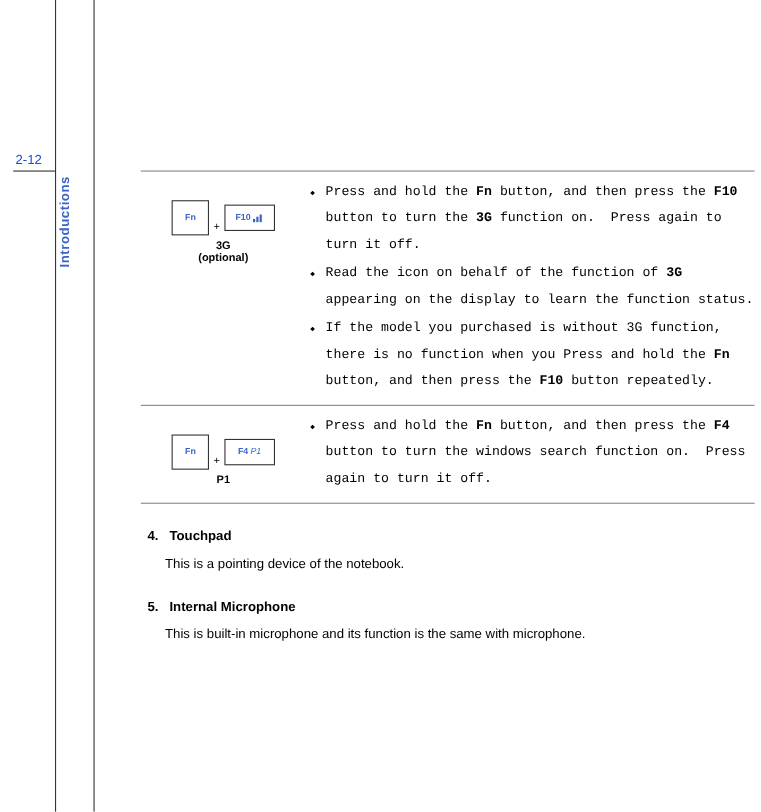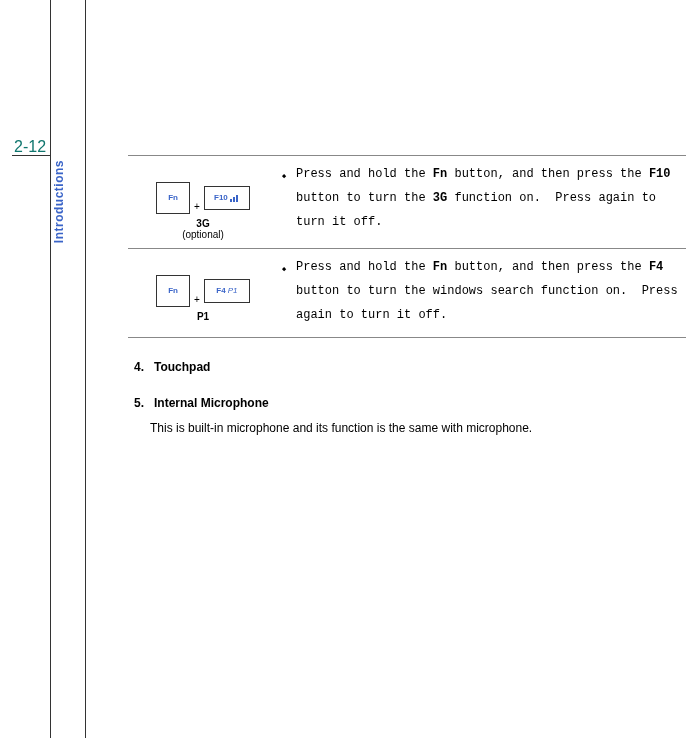--- a/index.html
+++ b/index.html
@@ -25,22 +25,22 @@
     .vline-inner {
       position: absolute;
       left: 85px; top: 0; bottom: 0;
       width: 1px;
       background: #333;
     }
     .pagenum {
       position: absolute;
       left: 14px;
       top: 138px;
-      font-size: 16px;
-      color: #0f766e;
+      font-size: 12px;
+      color: #1d4ed8;
     }
     .pagenum-rule {
       position: absolute;
       left: 12px;
       top: 155px;
       width: 38px;
       height: 1px;
       background: #333;
     }
     .sidelabel {
@@ -92,21 +92,21 @@
       justify-content: center;
       font-size: 8px;
       color: #3a64c8;
       background: #fff;
       line-height: 1;
     }
     .keycap.wide { width: 46px; height: 24px; justify-content: center; flex-direction: row; gap:2px;}
     .keycap .klabel { font-weight: bold; }
     .plus { font-size: 10px; color: #000; align-self: flex-end; margin-bottom: 2px;}
     .keycaption { font-weight: bold; font-size: 10px; margin-top:2px;}
-    .keysubcaption { font-weight: normal; font-size:10px; }
+    .keysubcaption { font-weight: bold; font-size:10px; }
     .desccol {
       flex: 1;
       font-size: 12px;
       line-height: 2;
       font-family: Liberation Mono, monospace;
     }
     .bullets { list-style: none; }
     .bullets li { position: relative; padding-left: 18px; margin-bottom: 2px;}
     .bullets li::before {
       content: "◆";
@@ -156,20 +156,22 @@
                 <span class="b3"></span>
               </span>
           </div>
         </div>
         <div class="keycaption">3G</div>
         <div class="keysubcaption">(optional)</div>
       </div>
       <div class="desccol">
         <ul class="bullets">
           <li>Press and hold the <b>Fn</b> button, and then press the <b>F10</b> button to turn the <b>3G</b> function on.&nbsp;&nbsp;Press again to turn it off.</li>
+          <li>Read the icon on behalf of the function of <b>3G</b> appearing on the display to learn the function status.</li>
+          <li>If the model you purchased is without 3G function, there is no function when you Press and hold the <b>Fn</b> button, and then press the <b>F10</b> button repeatedly.</li>
         </ul>
       </div>
     </div>
 
     <div class="row botline">
       <div class="keycol">
         <div class="keycombo">
           <div class="keycap">
             <span class="klabel">Fn</span>
           </div>
@@ -186,20 +188,21 @@
           <li>Press and hold the <b>Fn</b> button, and then press the <b>F4</b> button to turn the windows search function on.&nbsp;&nbsp;Press again to turn it off.</li>
         </ul>
       </div>
     </div>
 
     <div class="section">
       <div class="section-row">
         <span>4.</span>
         <span>Touchpad</span>
       </div>
+      <div class="section-body">This is a pointing device of the notebook.</div>
     </div>
 
     <div class="section">
       <div class="section-row">
         <span>5.</span>
         <span>Internal Microphone</span>
       </div>
       <div class="section-body">This is built-in microphone and its function is the same with microphone.</div>
     </div>
 

